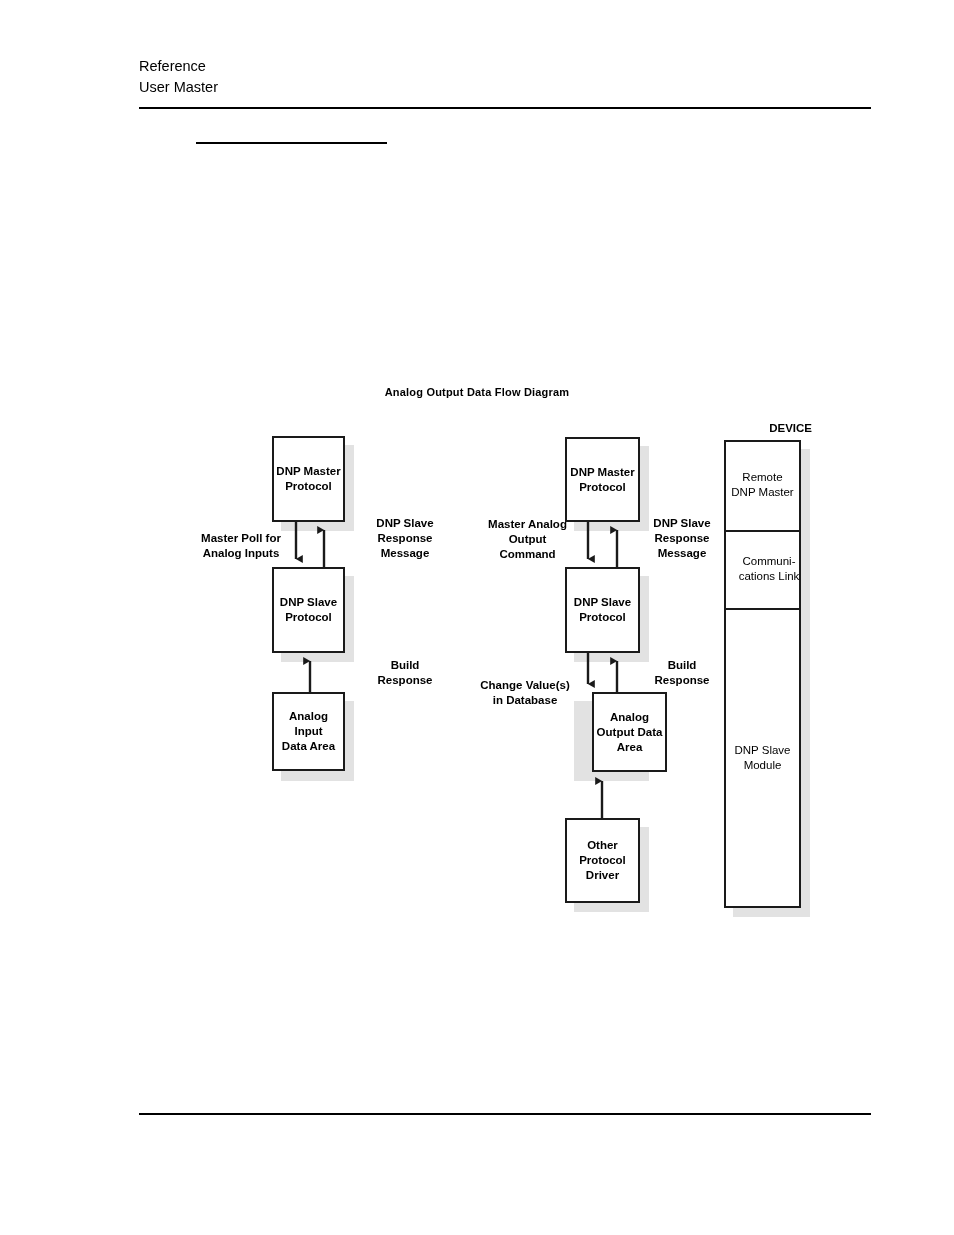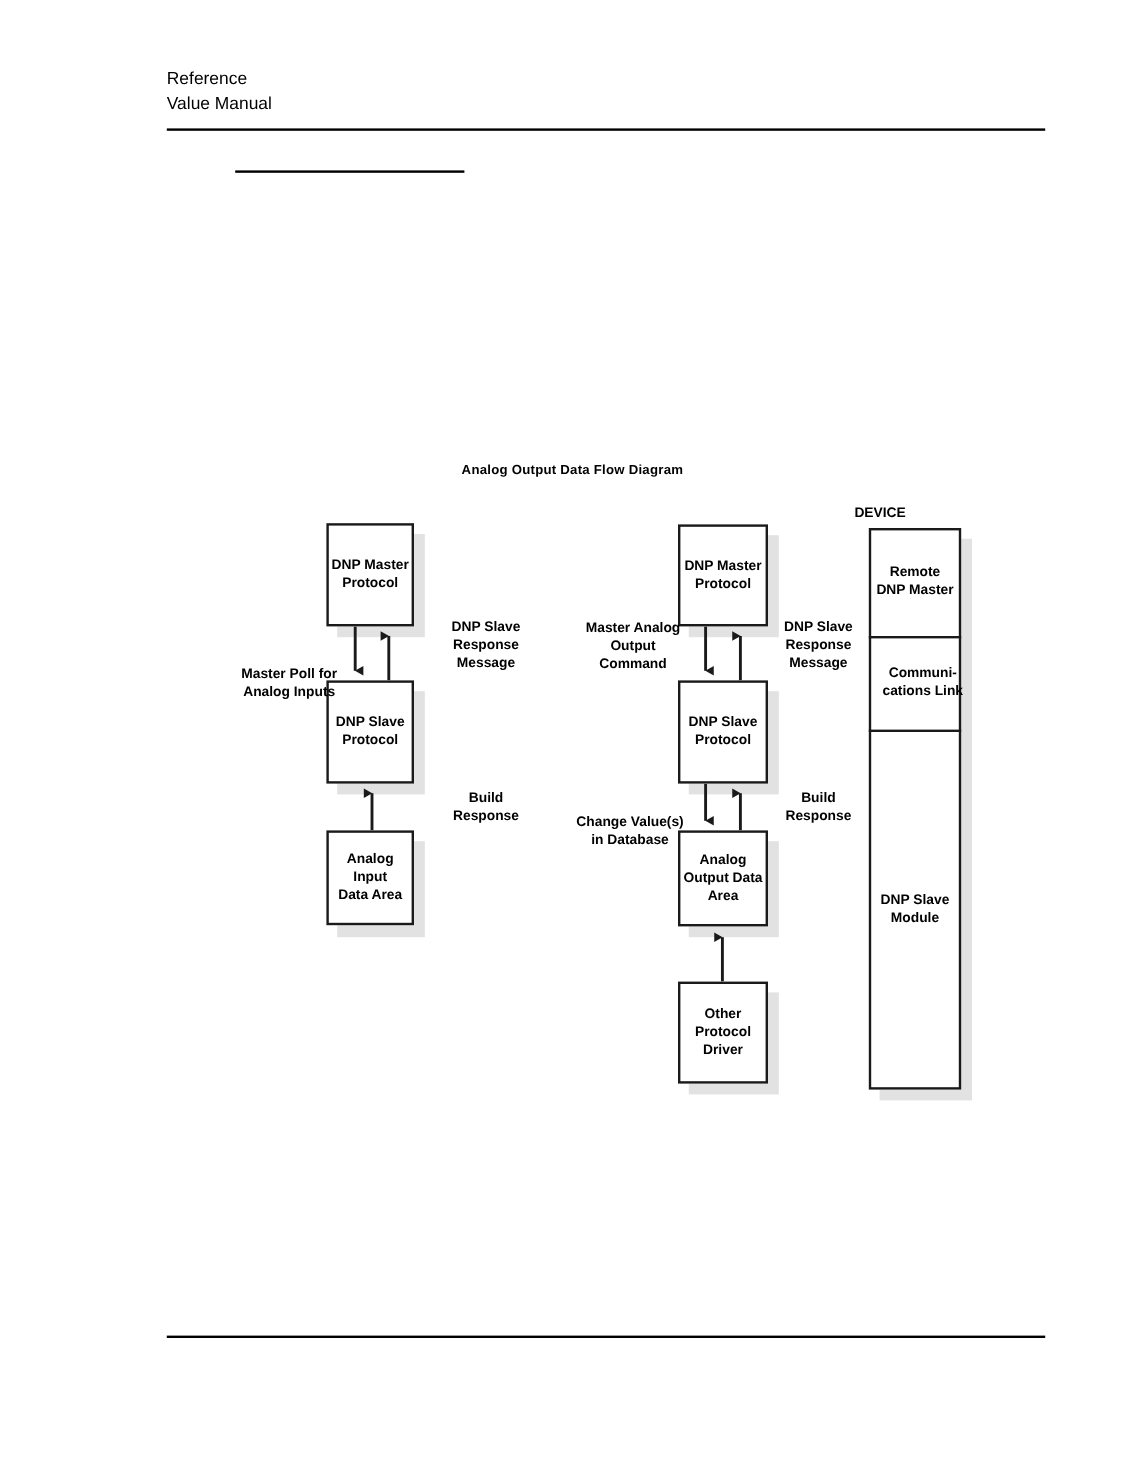--- a/index.html
+++ b/index.html
@@ -129,59 +129,59 @@
     top: 0;
     width: 954px;
     height: 1235px;
     z-index: 2;
     pointer-events: none;
   }
 
   
   .device-title {
     position: absolute;
-    text-align: left;
+    text-align: right;
     font-size: 11.5px;
     font-weight: bold;
     z-index: 4;
   }
   .device-col {
     position: absolute;
     box-sizing: border-box;
     border: 2.2px solid #1a1a1a;
     background: #ffffff;
     z-index: 3;
   }
   .device-cell {
     position: absolute;
     box-sizing: border-box;
     background: transparent;
     display: flex;
     align-items: center;
     justify-content: center;
     text-align: center;
     font-size: 11.5px;
-    font-weight: bold;
+    font-weight: normal;
     line-height: 15px;
     z-index: 4;
   }
   .device-divider {
     position: absolute;
     height: 0;
     border-top: 2.2px solid #1a1a1a;
     z-index: 4;
   }
 </style>
 </head>
 <body>
 
 <div class="page-header">
   <div class="hdr-left">
     <div class="hdr-line">Reference</div>
-    <div class="hdr-line">Value Manual</div>
+    <div class="hdr-line">User Master</div>
   </div>
 </div>
 <div class="header-rule"></div>
 <div class="section-rule"></div>
 
 <div class="diagram">
 
   <div class="diagram-title">Analog Output Data Flow Diagram</div>
 
   <svg class="arrows" viewBox="0 0 954 1235">
@@ -216,40 +216,40 @@
 Protocol</div>
 
   <div class="shadow" style="left:281px; top:576px; width:73px; height:86px;"></div>
   <div class="node" style="left:272px; top:567px; width:73px; height:86px; white-space:pre-line;">DNP Slave
 Protocol</div>
 
   <div class="shadow" style="left:281px; top:701px; width:73px; height:80px;"></div>
   <div class="node" style="left:272px; top:692px; width:73px; height:79px; white-space:pre-line;">Analog Input
 Data Area</div>
 
-  <div class="label" style="left:176px; top:531px; width:130px;margin-top:24px;">Master Poll for
+  <div class="label" style="left:176px; top:531px; width:130px;">Master Poll for
 Analog Inputs</div>
 
   <div class="label" style="left:355px; top:516px; width:100px;">DNP Slave
 Response
 Message</div>
 
   <div class="label" style="left:355px; top:658px; width:100px;">Build
 Response</div>
 
   <div class="shadow" style="left:574px; top:446px; width:75px; height:85px;"></div>
   <div class="node" style="left:565px; top:437px; width:75px; height:85px; white-space:pre-line;">DNP Master
 Protocol</div>
 
   <div class="shadow" style="left:574px; top:576px; width:75px; height:86px;"></div>
   <div class="node" style="left:565px; top:567px; width:75px; height:86px; white-space:pre-line;">DNP Slave
 Protocol</div>
 
   <div class="shadow" style="left:574px; top:701px; width:75px; height:80px;"></div>
-  <div class="node" style="left:565px; top:692px; width:75px; height:80px; white-space:pre-line;">Analog
+  <div class="node" style="left:592px; top:692px; width:75px; height:80px; white-space:pre-line;">Analog
 Output Data
 Area</div>
 
   <div class="shadow" style="left:574px; top:827px; width:75px; height:85px;"></div>
   <div class="node" style="left:565px; top:818px; width:75px; height:85px; white-space:pre-line;">Other
 Protocol
 Driver</div>
 
   <div class="label" style="left:465px; top:517px; width:125px;">Master Analog
 Output

